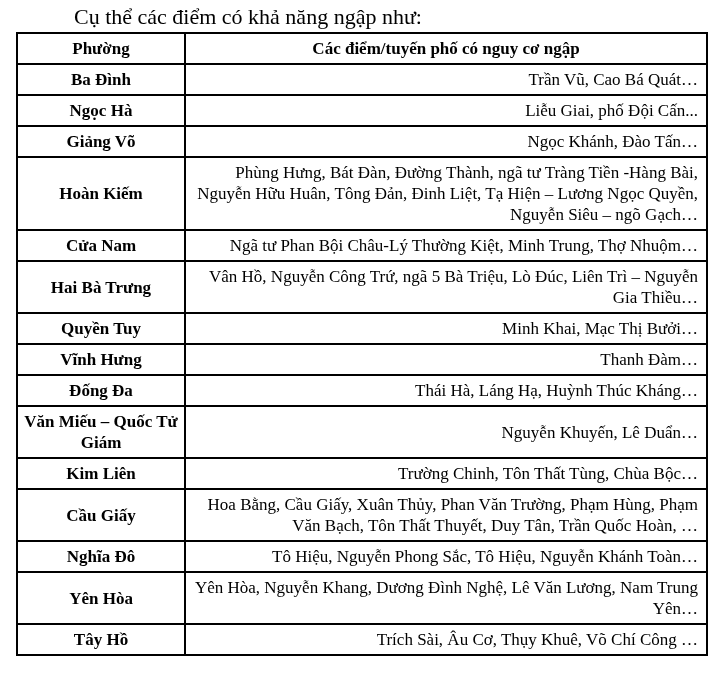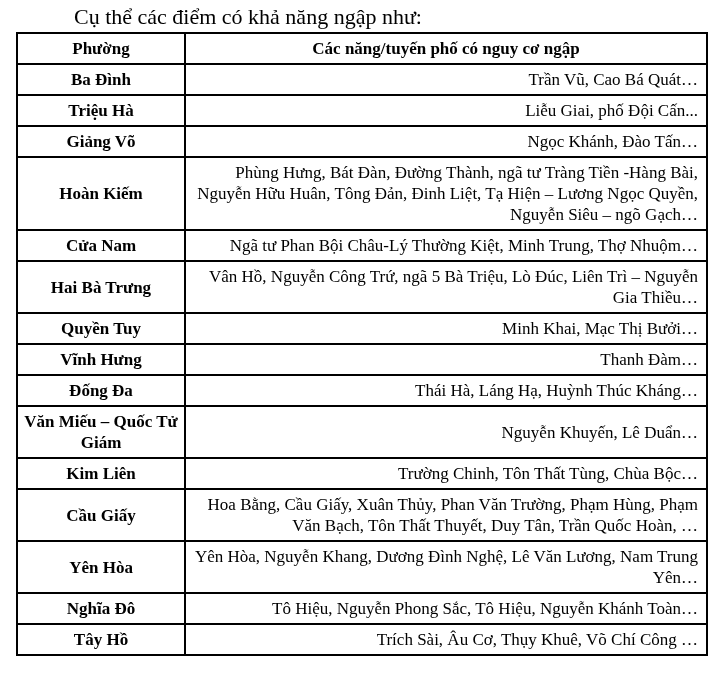--- a/index.html
+++ b/index.html
@@ -60,30 +60,30 @@
   <div class="title">Cụ thể các điểm có khả năng ngập như:</div>
 
   <table class="flood-table">
     <colgroup>
       <col class="c-ward">
       <col class="c-points">
     </colgroup>
     <thead>
       <tr>
         <th class="hdr-ward">Phường</th>
-        <th class="hdr-points">Các năng/tuyến phố có nguy cơ ngập</th>
+        <th class="hdr-points">Các điểm/tuyến phố có nguy cơ ngập</th>
       </tr>
     </thead>
     <tbody id="table-body">
         <tr>
           <th class="ward">Ba Đình</th>
           <td class="points">Trần Vũ, Cao Bá Quát…</td>
         </tr>
         <tr>
-          <th class="ward">Triệu Hà</th>
+          <th class="ward">Ngọc Hà</th>
           <td class="points">Liễu Giai, phố Đội Cấn...</td>
         </tr>
         <tr>
           <th class="ward">Giảng Võ</th>
           <td class="points">Ngọc Khánh, Đào Tấn…</td>
         </tr>
         <tr>
           <th class="ward">Hoàn Kiếm</th>
           <td class="points">Phùng Hưng, Bát Đàn, Đường Thành, ngã tư Tràng Tiền -Hàng Bài, Nguyễn Hữu Huân, Tông Đản, Đinh Liệt, Tạ Hiện – Lương Ngọc Quyền, Nguyễn Siêu – ngõ Gạch…</td>
         </tr>
@@ -113,26 +113,26 @@
         </tr>
         <tr>
           <th class="ward">Kim Liên</th>
           <td class="points">Trường Chinh, Tôn Thất Tùng, Chùa Bộc…</td>
         </tr>
         <tr>
           <th class="ward">Cầu Giấy</th>
           <td class="points">Hoa Bằng, Cầu Giấy, Xuân Thủy, Phan Văn Trường, Phạm Hùng, Phạm Văn Bạch, Tôn Thất Thuyết, Duy Tân, Trần Quốc Hoàn, …</td>
         </tr>
         <tr>
+          <th class="ward">Nghĩa Đô</th>
+          <td class="points">Tô Hiệu, Nguyễn Phong Sắc, Tô Hiệu, Nguyễn Khánh Toàn…</td>
+        </tr>
+        <tr>
           <th class="ward">Yên Hòa</th>
           <td class="points">Yên Hòa, Nguyễn Khang, Dương Đình Nghệ, Lê Văn Lương, Nam Trung Yên…</td>
-        </tr>
-        <tr>
-          <th class="ward">Nghĩa Đô</th>
-          <td class="points">Tô Hiệu, Nguyễn Phong Sắc, Tô Hiệu, Nguyễn Khánh Toàn…</td>
         </tr>
         <tr>
           <th class="ward">Tây Hồ</th>
           <td class="points">Trích Sài, Âu Cơ, Thụy Khuê, Võ Chí Công …</td>
         </tr>
       </tbody>
   </table>
 </div>
 
 </body></html>

